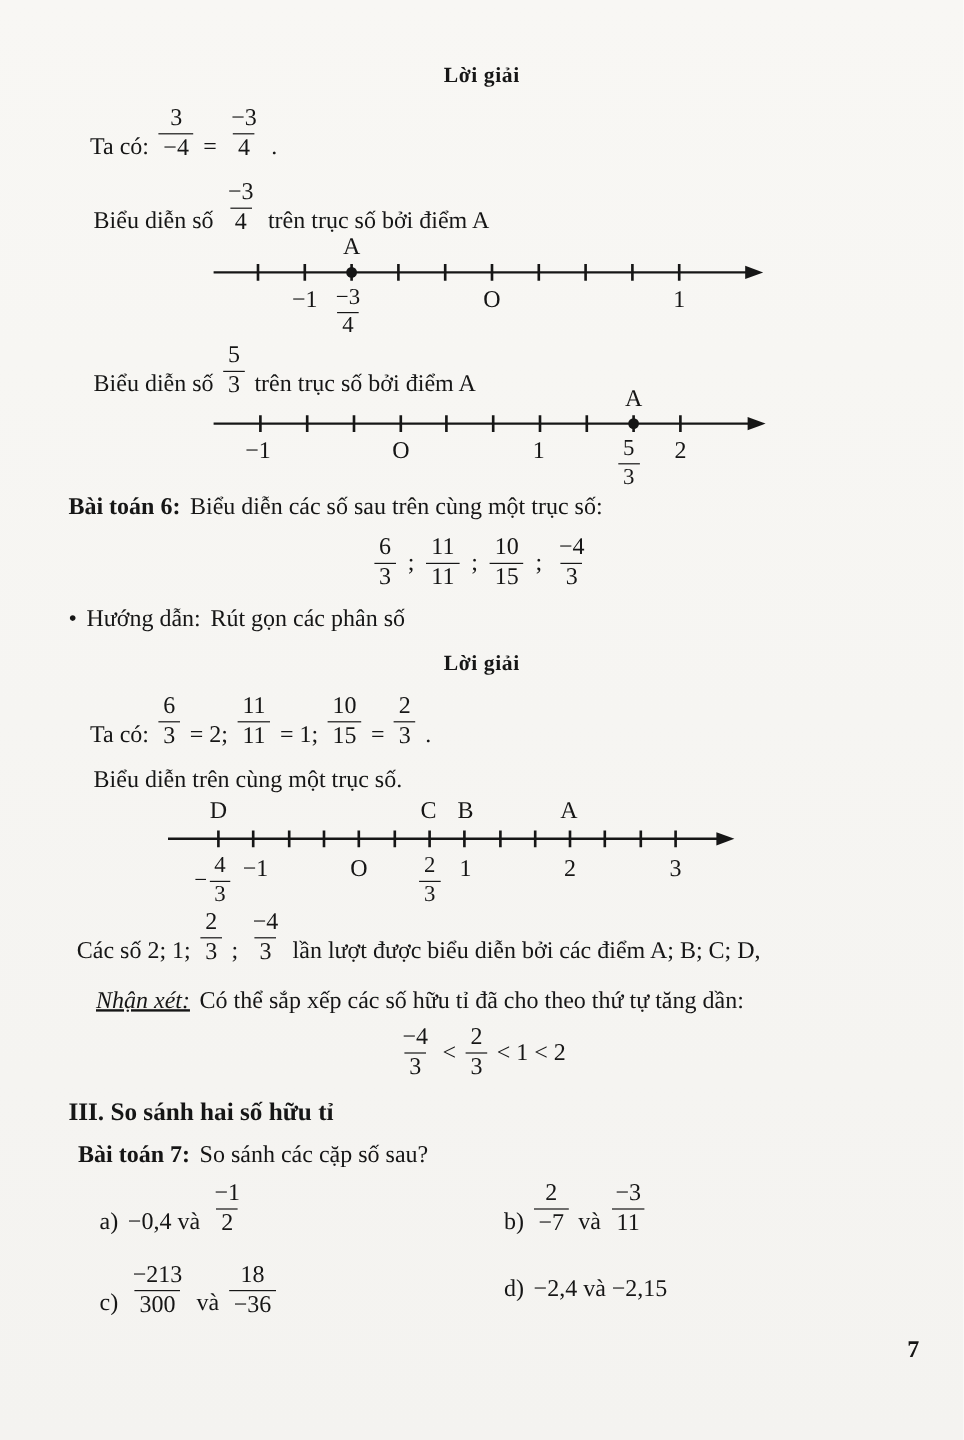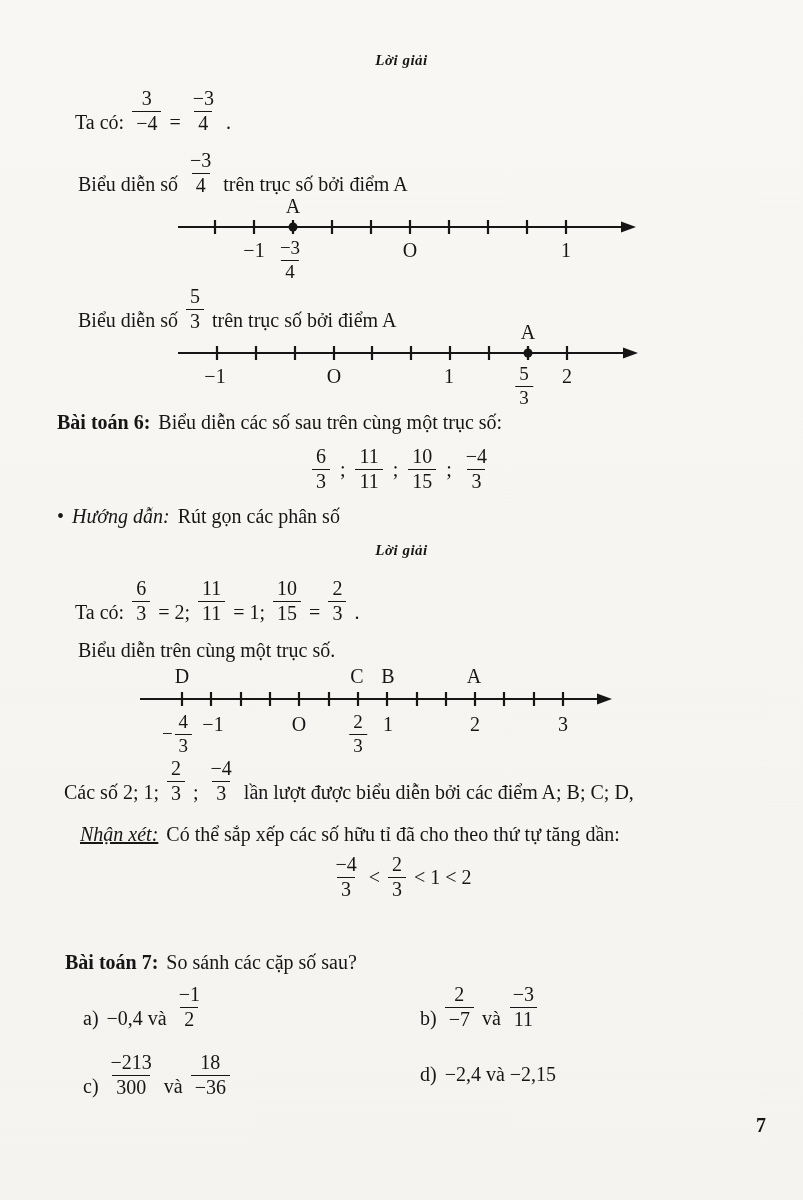--- a/index.html
+++ b/index.html
@@ -4,23 +4,23 @@
 <style>
   html,body{margin:0;padding:0}
   body{
     width:803px;height:1200px;position:relative;overflow:hidden;
     background:linear-gradient(180deg,#f8f7f4 0%,#f4f3f0 100%);
     font-family:"Liberation Serif","DejaVu Serif",serif;
     color:#161616;
   }
   .tline{position:absolute;display:flex;align-items:flex-end;gap:8px;font-size:20px;white-space:nowrap;line-height:1.2}
   .center-row{position:absolute;left:0;right:0;display:flex;justify-content:center;align-items:center;gap:8px;font-size:20px}
-  .title-text{font-weight:bold;font-style:italic;font-size:15px;letter-spacing:.5px}
+  .title-text{font-weight:bold;font-size:18px;letter-spacing:.5px}
   .bold{font-weight:bold}
-  .italic{font-style:italic}
+  .italic{}
   .underline{font-style:italic;text-decoration:underline}
   .frac{display:inline-flex;flex-direction:column;align-items:center;line-height:1.08;font-size:20px}
   .frac .fnum{padding:0 4px 1px;display:block;text-align:center}
   .frac .fden{border-top:1.7px solid #161616;padding:1px 4px 0;display:block;text-align:center}
   .nl{position:absolute;left:0;width:803px}
   .nl-svg{position:absolute;left:0}
   .nl-label{position:absolute;transform:translateX(-50%);font-size:20px;line-height:1;white-space:nowrap}
   .nl-frac{position:absolute;transform:translateX(-50%);font-size:19px}
   .nl-group{position:absolute;transform:translateX(-50%);display:flex;align-items:center;gap:2px;font-size:19px}
   .pagenum{position:absolute;font-weight:bold;font-size:20px}
@@ -251,20 +251,23 @@
         <span class="fden">3</span>
       </span>
     <span>&lt;</span>
     <span class="frac">
         <span class="fnum">2</span>
         <span class="fden">3</span>
       </span>
     <span>&lt; 1 &lt; 2</span>
   </div>
 
+  <div class="tline bold" style="left:57px;top:914px;font-size:21px">
+    <span>III. So sánh hai số hữu tỉ</span>
+  </div>
 
   <div class="tline" style="left:65px;top:950px">
     <span class="bold">Bài toán 7:</span>
     <span>So sánh các cặp số sau?</span>
   </div>
 
   <div class="tline" style="left:83px;top:984px">
     <span>a)</span>
     <span>−0,4 và</span>
     <span class="frac">

